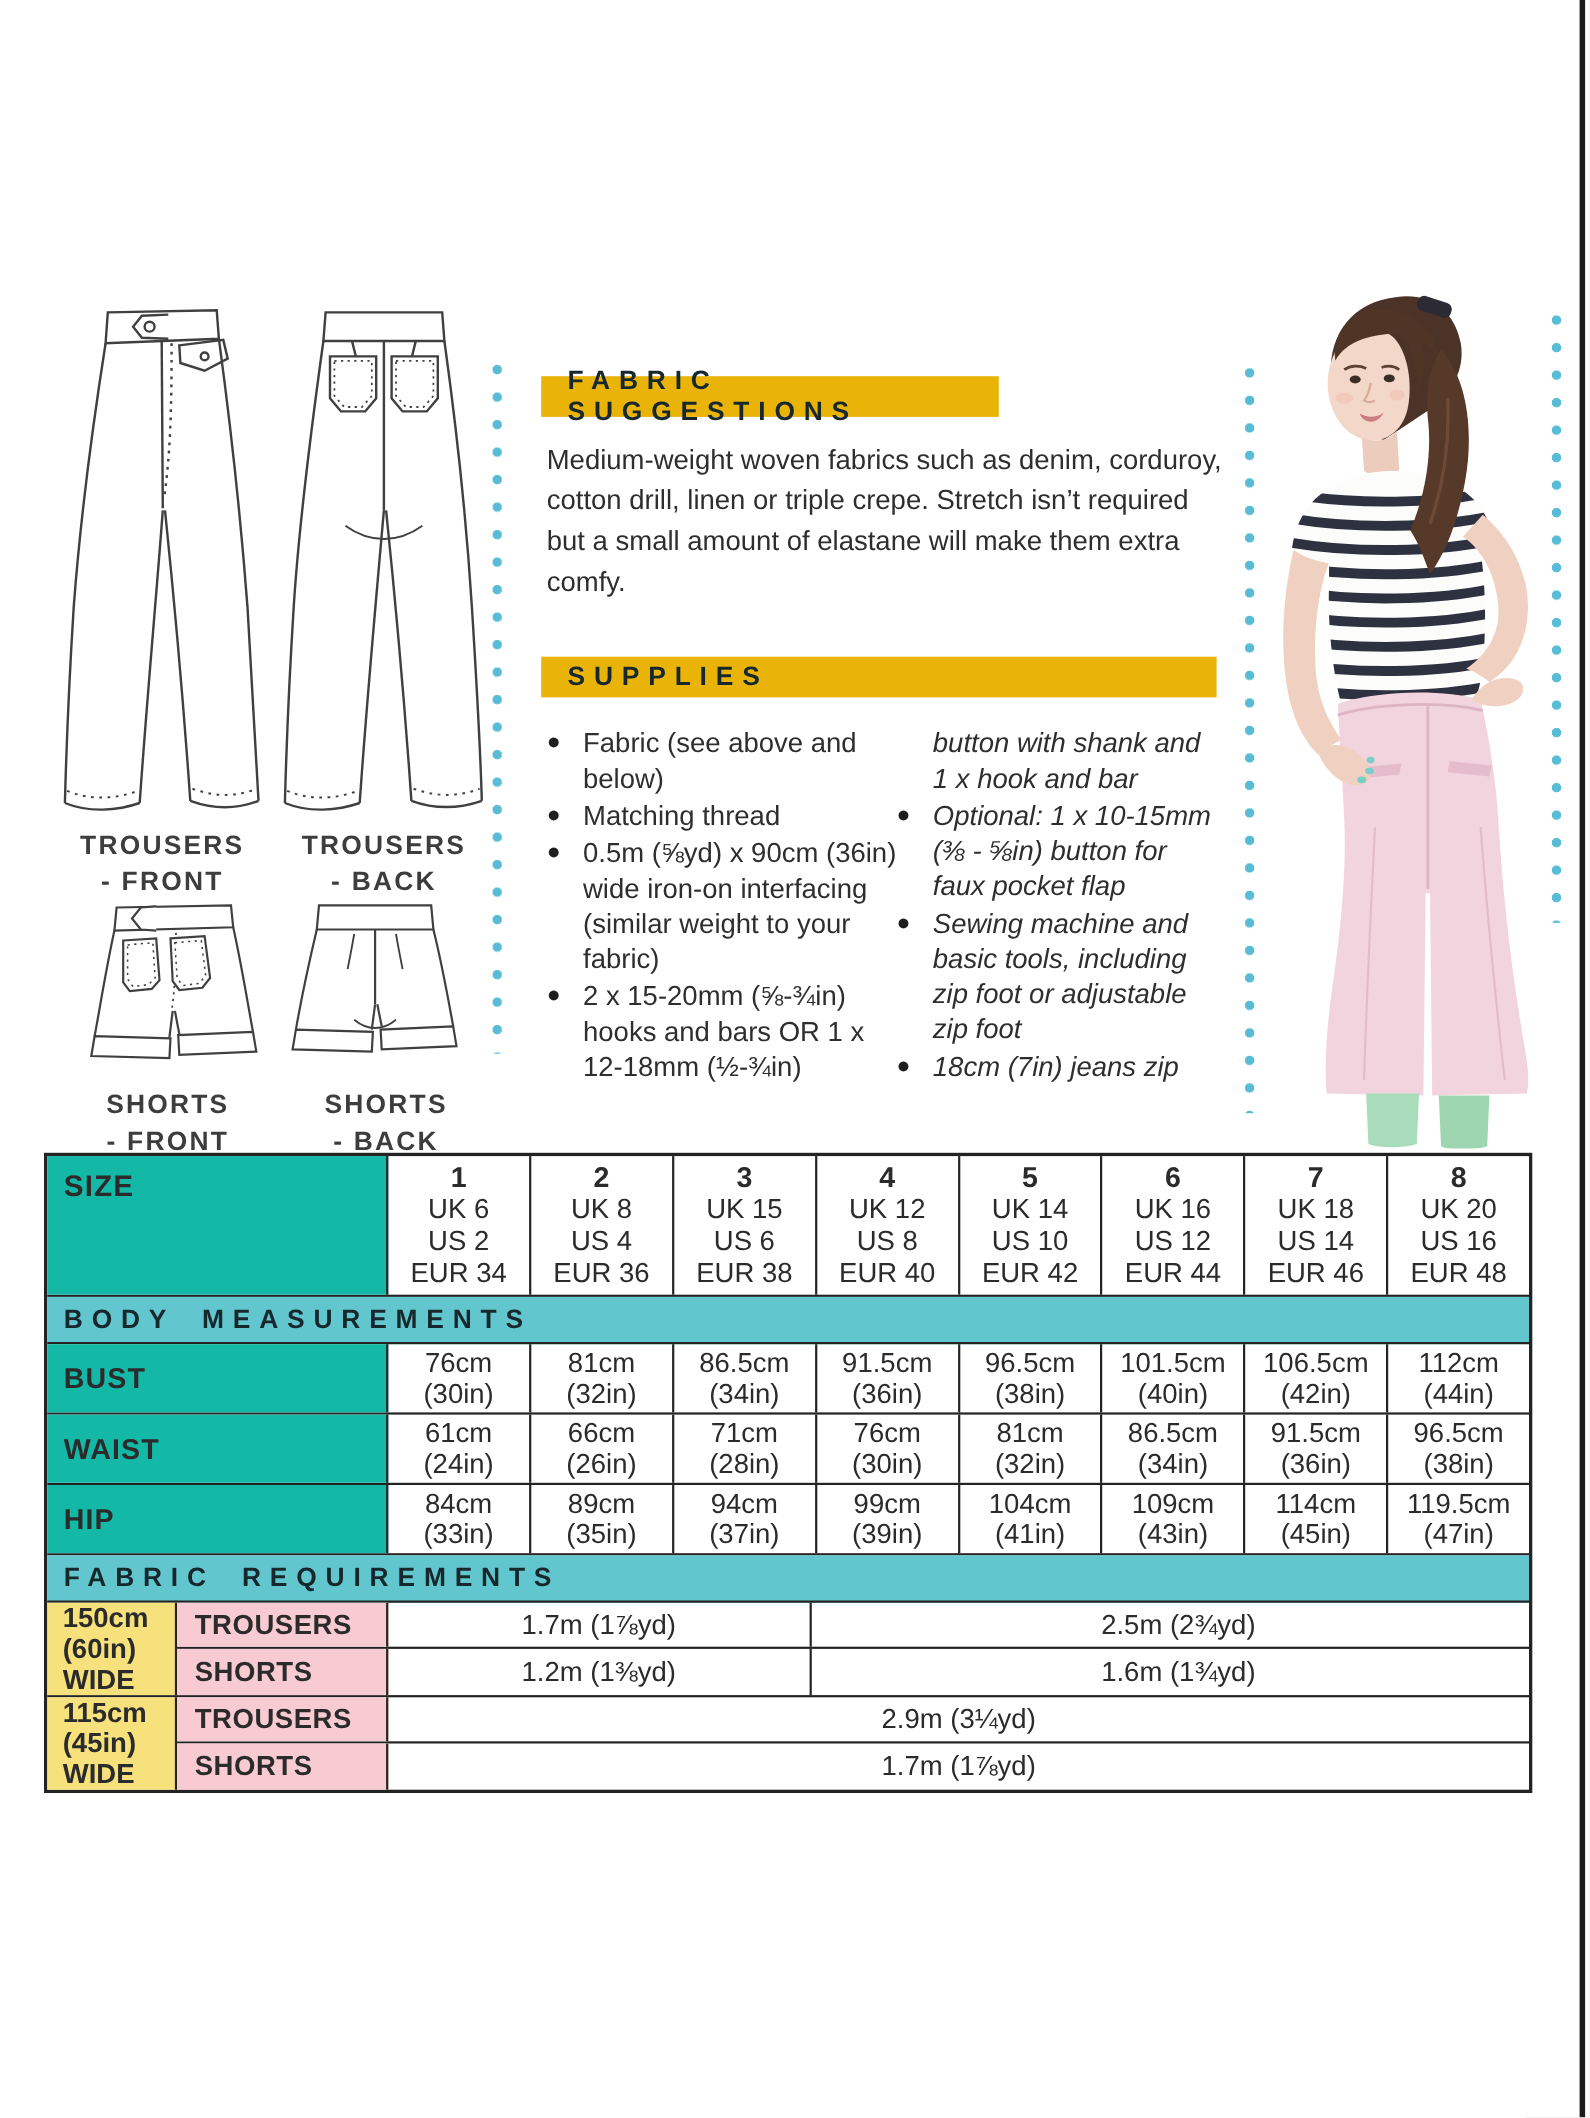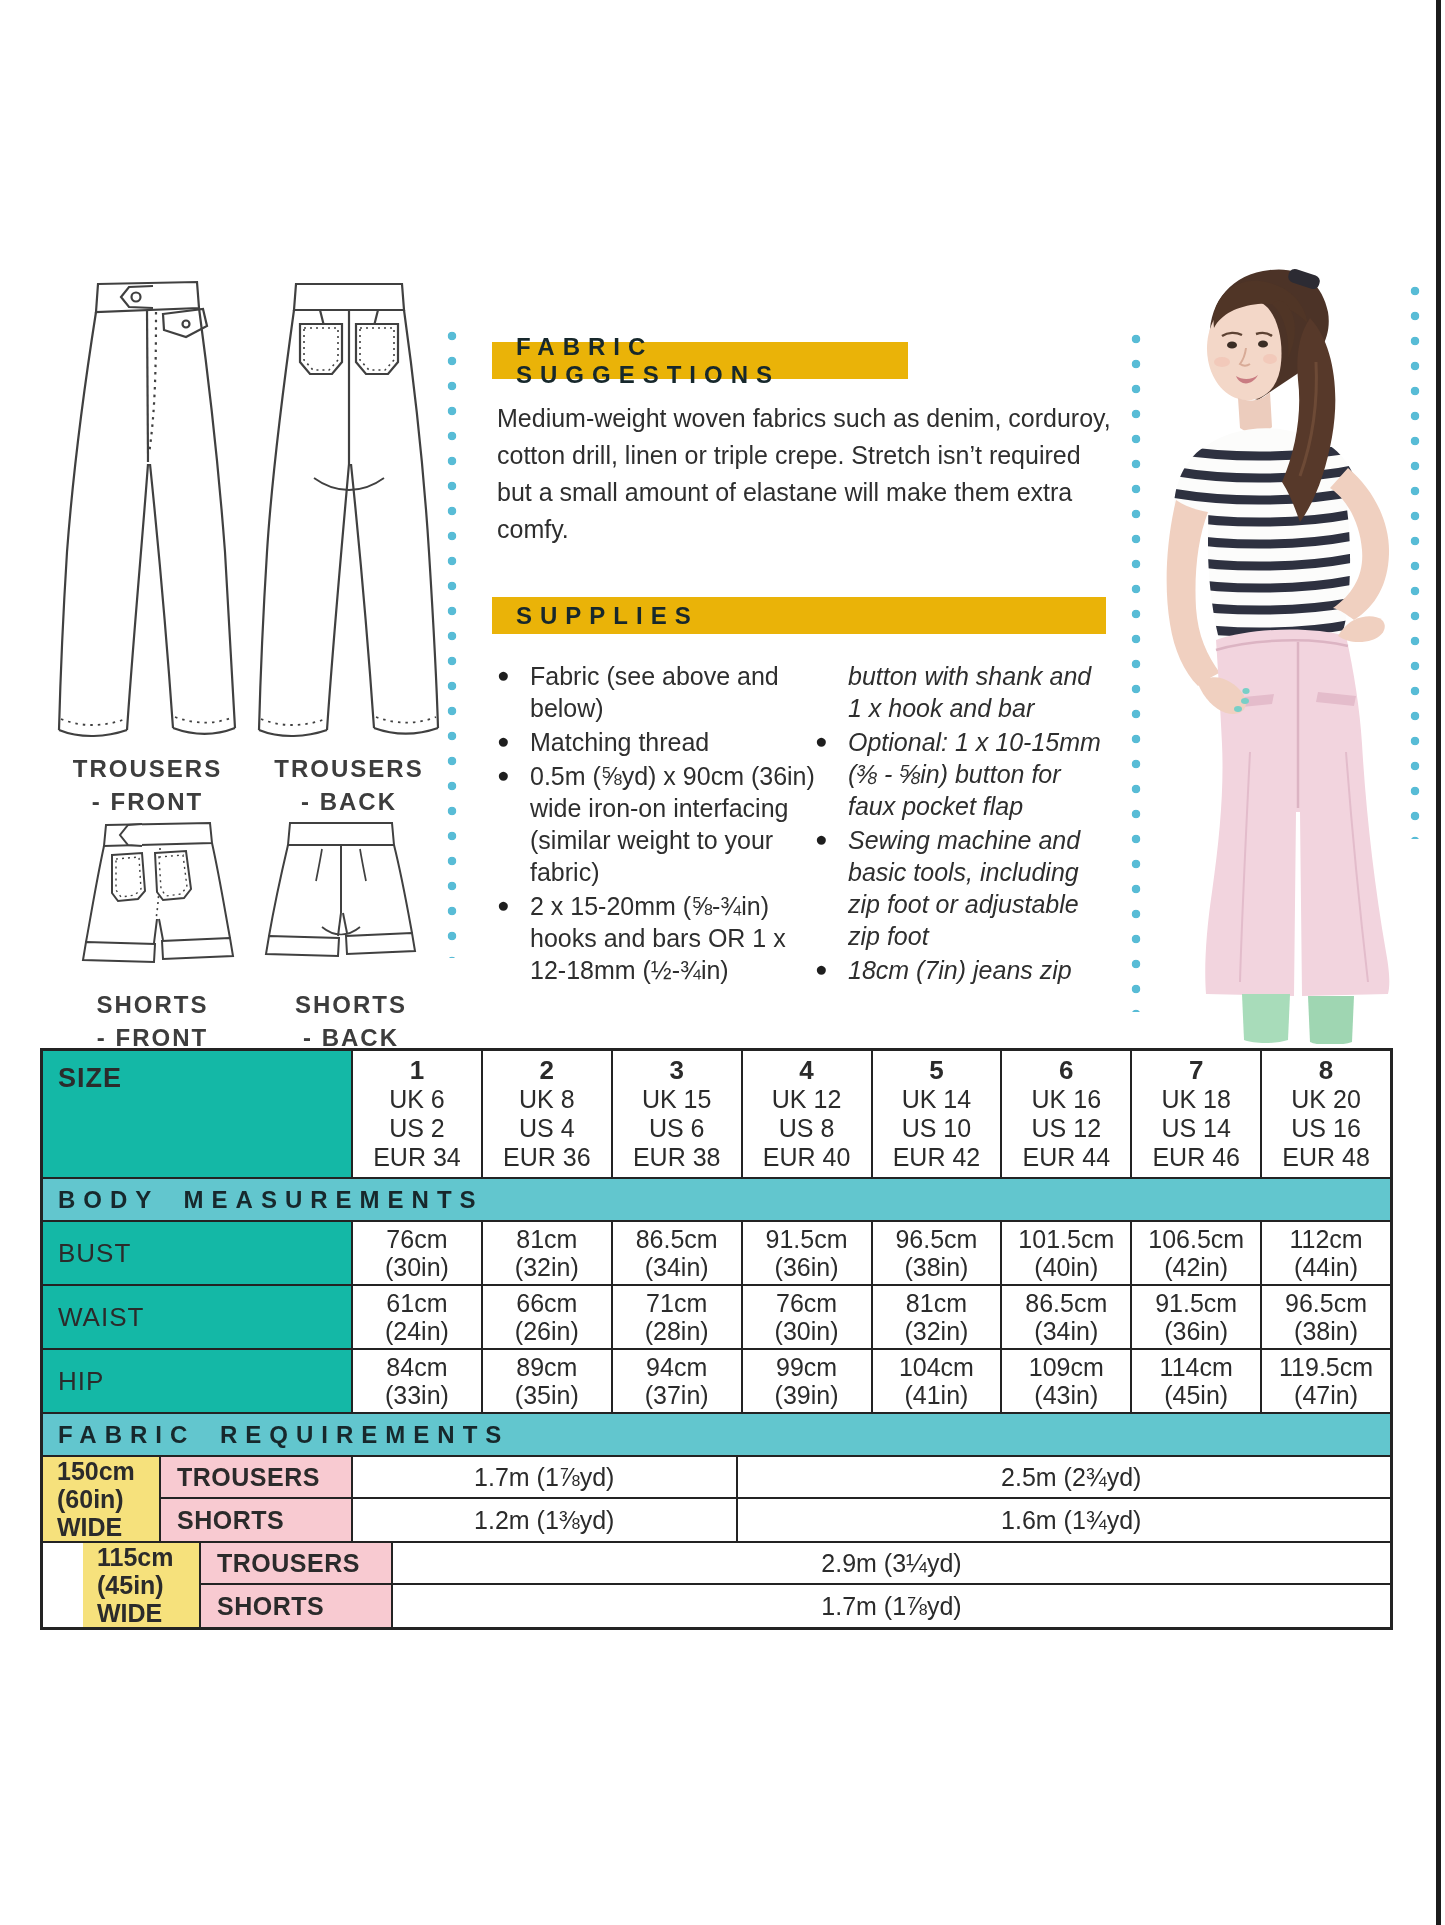--- a/index.html
+++ b/index.html
@@ -44,25 +44,25 @@
   .cell.last { border-right:none; }
   .labelcol { width:310px; background:#14b8a6; flex:none; }
   .sizecell { flex:1; display:flex; flex-direction:column; align-items:center; justify-content:center;
     text-align:center; font-size:25px; line-height:29px; padding:6px 0; }
   .sizecell .num { font-weight:bold; font-size:26px; }
   .r-size { height:128px; }
   .r-size .labelcol { padding:12px 0 0 15px; font-weight:bold; font-size:27px; letter-spacing:1px; }
   .tealband { height:43px; background:#62c6ce; display:flex; align-items:center; padding-left:15px; }
   .tealband .bt { font-weight:bold; font-size:24px; letter-spacing:8px; word-spacing:10px; color:#17282c; }
   .r-meas { height:64px; }
-  .r-meas .labelcol { display:flex; align-items:center; padding-left:15px; font-weight:normal; font-size:26px; letter-spacing:1px; }
+  .r-meas .labelcol { display:flex; align-items:center; padding-left:15px; font-weight:bold; font-size:26px; letter-spacing:1px; }
   .valcell { flex:1; display:flex; align-items:center; justify-content:center; text-align:center;
     font-size:25px; line-height:28px; }
   .fpair { display:flex; border-bottom:2px solid #232323; }
-  .fpair.last { border-bottom:none;margin-left:40px; }
+  .fpair.last { border-bottom:none; }
   .widthcell { width:118px; flex:none; background:#f6e17c; border-right:2px solid #232323;
     display:flex; align-items:center; padding-left:14px; font-weight:bold; font-size:25px; line-height:28px; }
   .fpright { flex:1; display:flex; flex-direction:column; }
   .frow { display:flex; height:42px; border-bottom:2px solid #232323; }
   .frow.flast { border-bottom:none; }
   .garmentcell { width:192px; flex:none; background:#f8cad1; border-right:2px solid #232323;
     display:flex; align-items:center; padding-left:16px; font-weight:bold; font-size:25px; letter-spacing:0.5px; }
   .fval { display:flex; align-items:center; justify-content:center; font-size:25px; }
   .fval.sp3 { flex:3; border-right:2px solid #232323; }
   .fval.sp5 { flex:5;margin-left:15px; }

